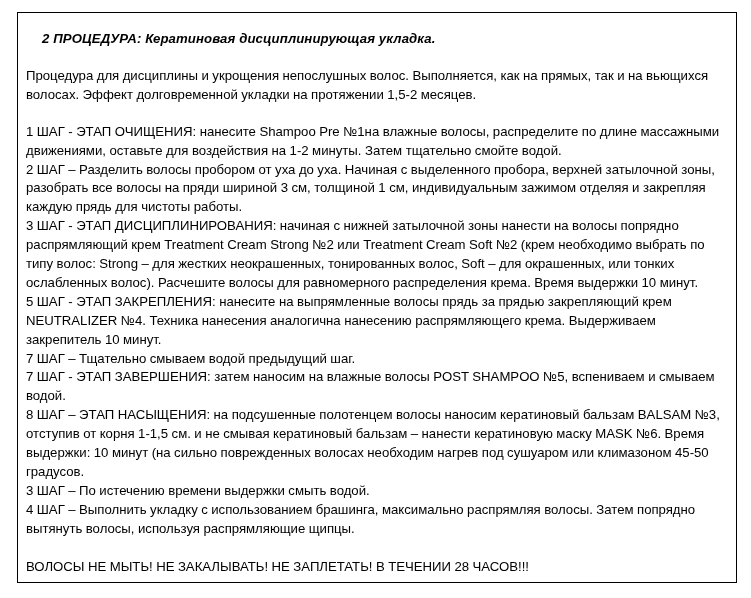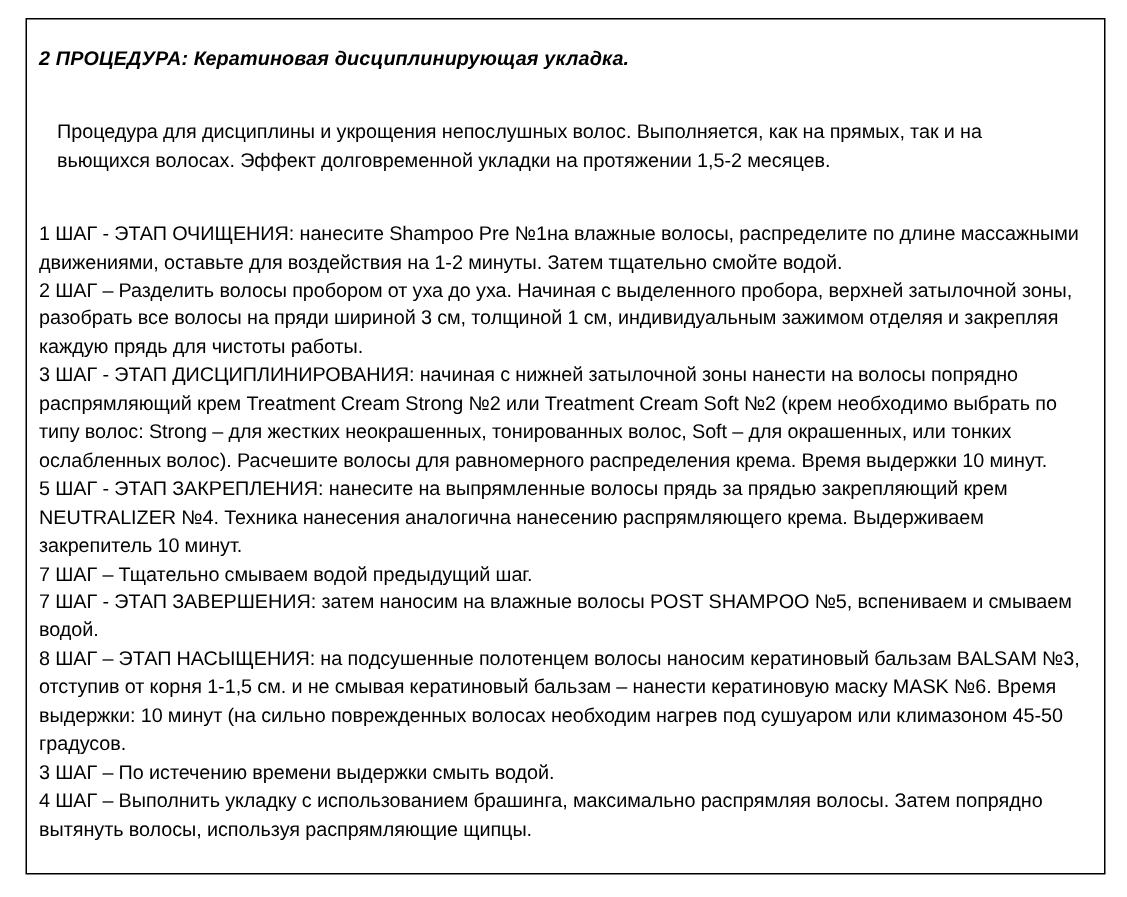--- a/index.html
+++ b/index.html
@@ -31,28 +31,28 @@
     padding: 14px 11px 0 8px;
     box-sizing: border-box;
     height: 100%;
   }
 
   .doc-title {
     font-size: 13.2px;
     font-weight: bold;
     font-style: italic;
     line-height: 1.28;
-    margin: 4px 0 0 0;
+    margin: 4px 0 0 16px;
     letter-spacing: 0.1px;
   }
 
   .para {
     font-size: 13.2px;
     line-height: 18.9px;
-    margin: 12px;
+    margin: 0;
     text-align: left;
     letter-spacing: -0.02px;
     word-spacing: -0.15px;
   }
 
   .spacer-lg { height: 19px; }
   .spacer-md { height: 18px; }
   .spacer-sm { height: 19px; }
 
   .steps .para { margin: 0; }

